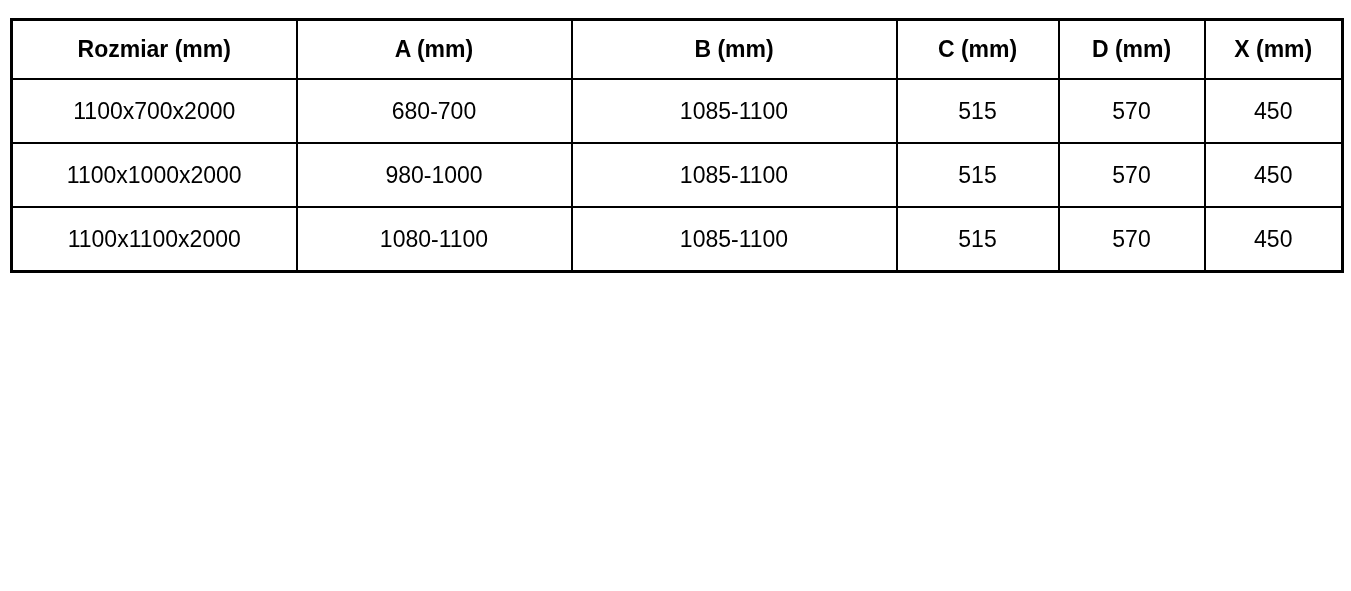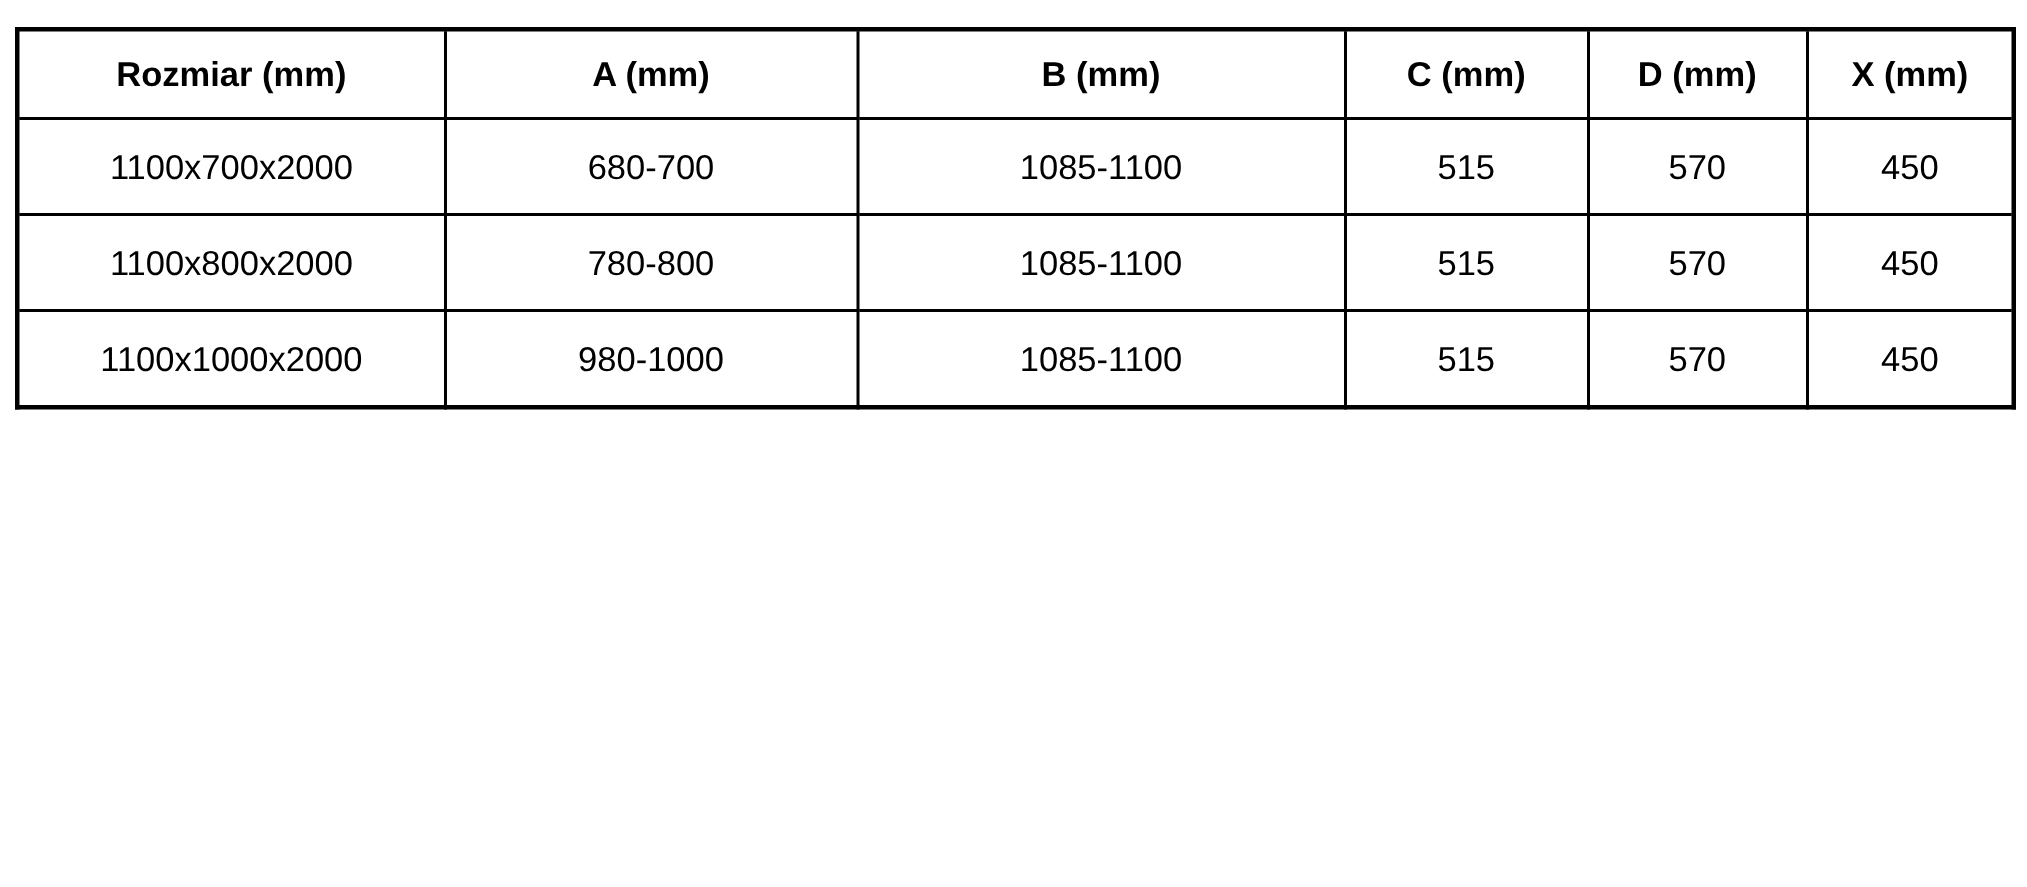--- a/index.html
+++ b/index.html
@@ -76,30 +76,30 @@
     <tbody>
       <tr>
         <td>1100x700x2000</td>
         <td>680-700</td>
         <td>1085-1100</td>
         <td>515</td>
         <td>570</td>
         <td>450</td>
       </tr>
       <tr>
-        <td>1100x800x2000</td>
-        <td>780-800</td>
+        <td>1100x1000x2000</td>
+        <td>980-1000</td>
         <td>1085-1100</td>
         <td>515</td>
         <td>570</td>
         <td>450</td>
       </tr>
       <tr>
-        <td>1100x1000x2000</td>
-        <td>980-1000</td>
+        <td>1100x1100x2000</td>
+        <td>1080-1100</td>
         <td>1085-1100</td>
         <td>515</td>
         <td>570</td>
         <td>450</td>
       </tr>
     </tbody>
   </table>
 </div>
 
 </body></html>

